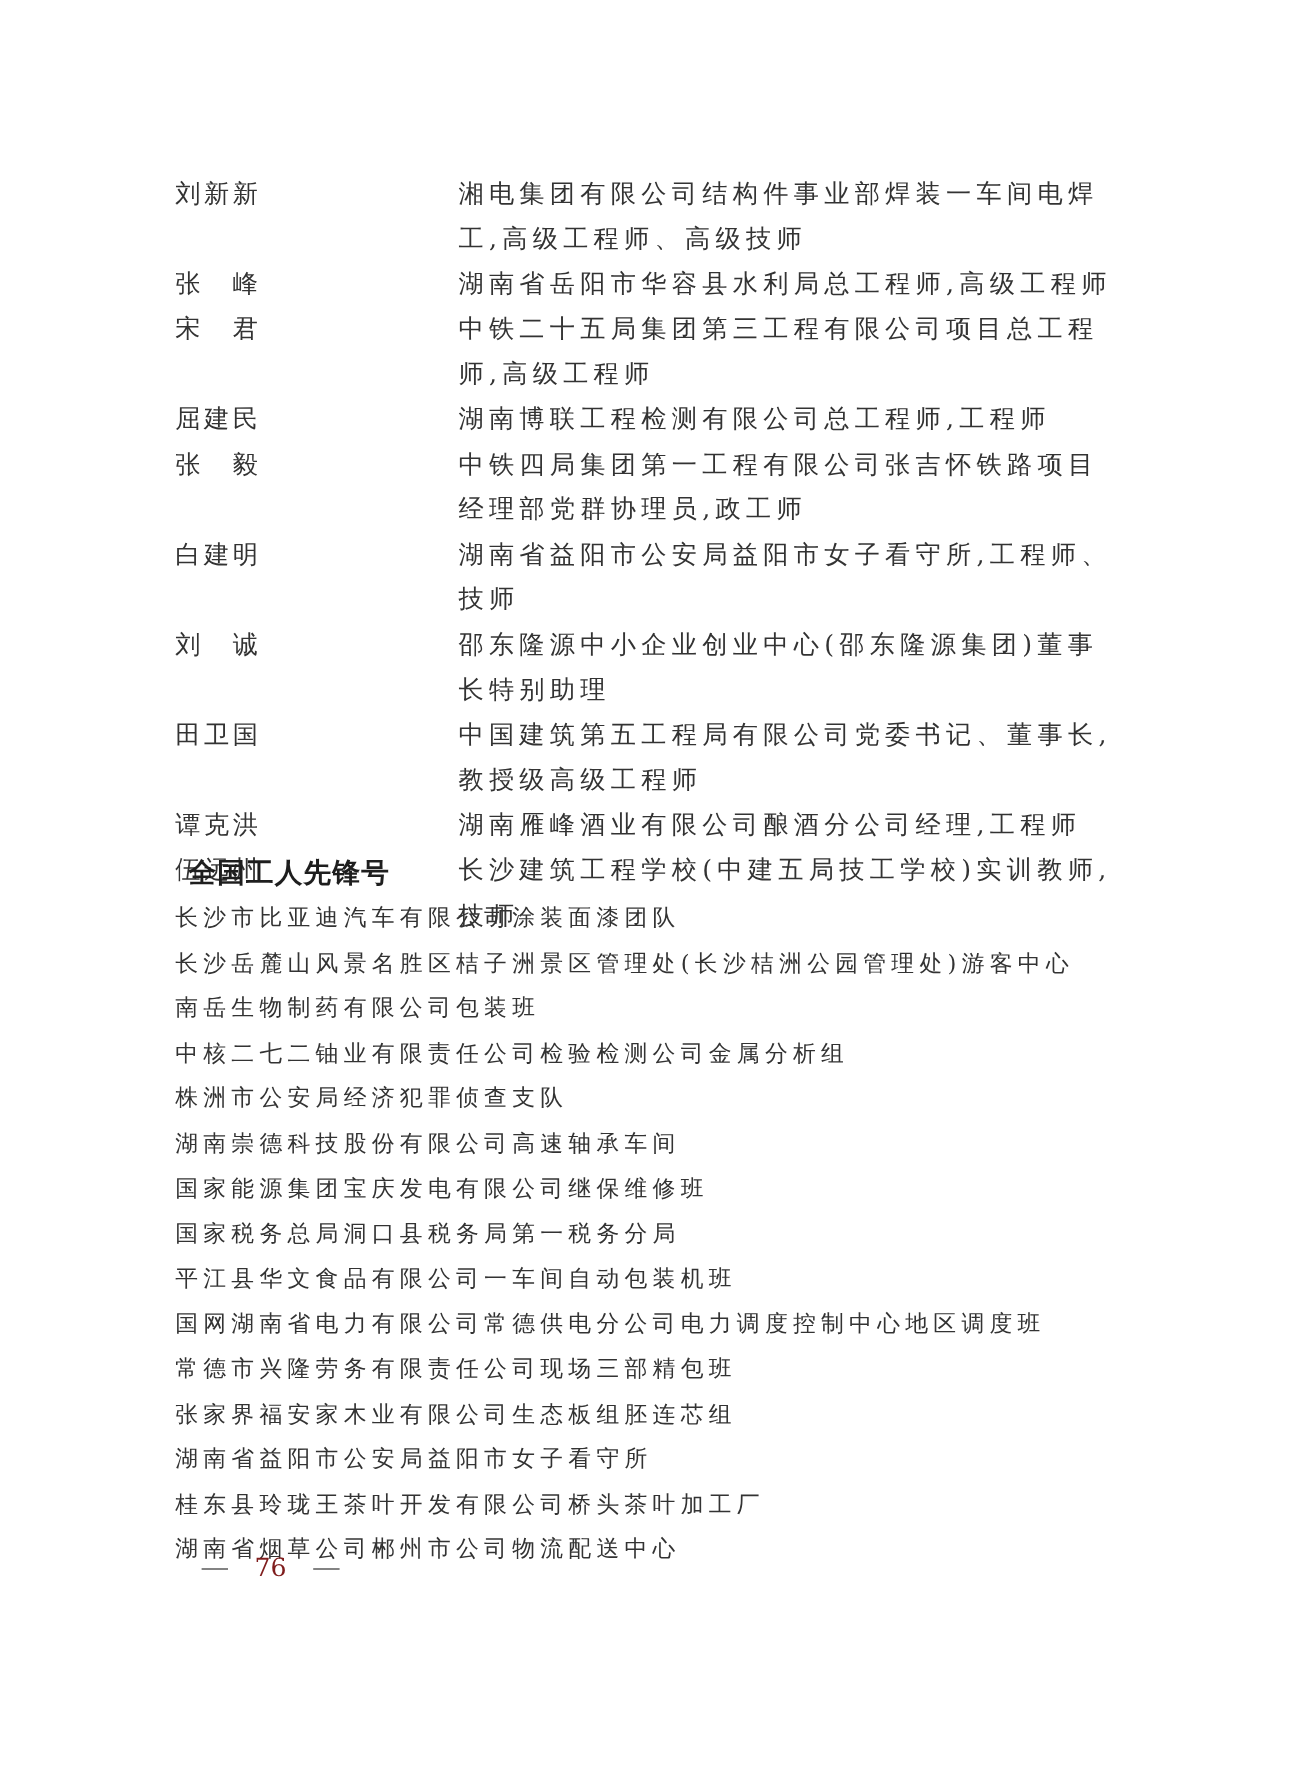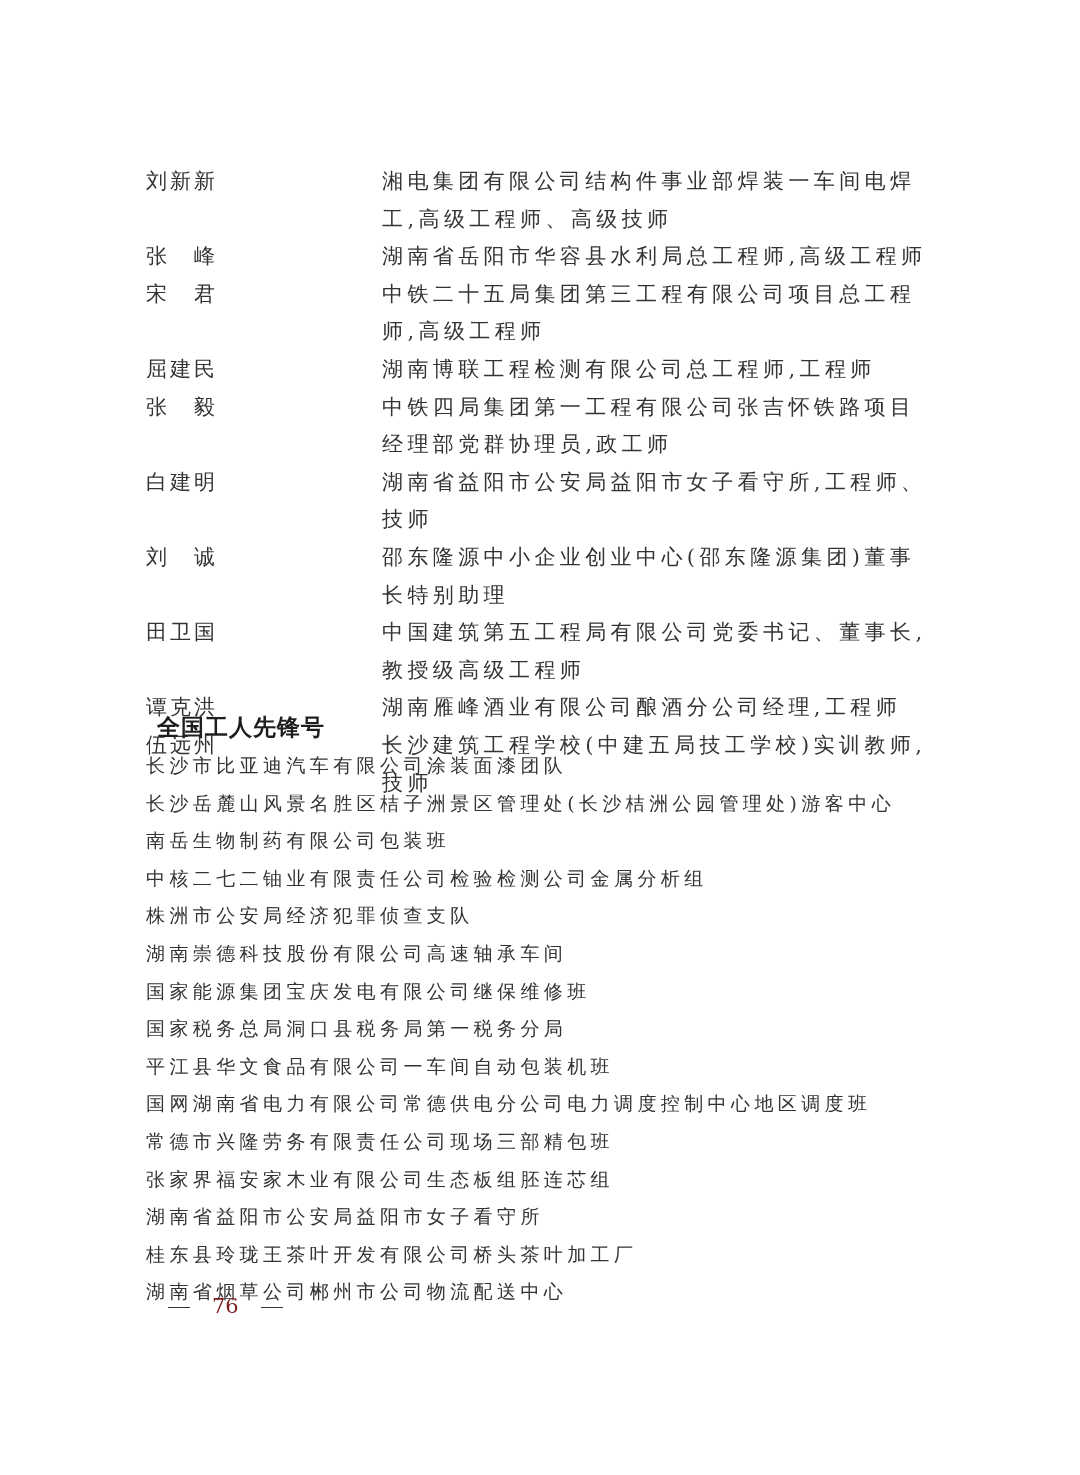--- a/index.html
+++ b/index.html
@@ -1,19 +1,19 @@
 <!DOCTYPE html>
 <html><head>
 <meta charset="utf-8">
 <style>
   html, body { margin: 0; padding: 0; background: #ffffff; }
   body { width: 1080px; height: 1475px; position: relative; overflow: hidden;
          font-family: "DejaVu Serif", "Liberation Serif", serif; color: #333333; }
   .page { position: absolute; left: 0; top: 0; width: 1080px; height: 1475px; }
-  .entries { position: absolute; left: 146px; top: 163px; width: 800px; }
+  .entries { position: absolute; left: 146px; top: 143px; width: 800px; }
   .entry { display: flex; }
   .name { width: 236px; flex: none; font-size: 21px; line-height: 37.6px; letter-spacing: 3px; white-space: nowrap; }
   .desc { width: 556px; font-size: 21px; line-height: 37.6px; letter-spacing: 4.4px; word-break: break-all; }
   .section-title { position: absolute; left: 157px; top: 709px; font-family: Liberation Sans, sans-serif;
                    font-weight: bold; font-size: 23px; line-height: 37.6px; color: #1e1e1e; letter-spacing: 1px; }
   .teams { position: absolute; left: 146px; top: 747px; width: 800px; }
   .team { font-size: 19px; line-height: 37.6px; letter-spacing: 4.4px; white-space: nowrap; }
   .footer { position: absolute; left: 168px; top: 1290px; font-size: 21px; line-height: 32px; color: #7f1d1d; }
   .footer .dash { display: inline-block; width: 22px; height: 1.5px; background: #333; vertical-align: middle; }
   .footer .num { display: inline-block; margin: 0 22px; }

